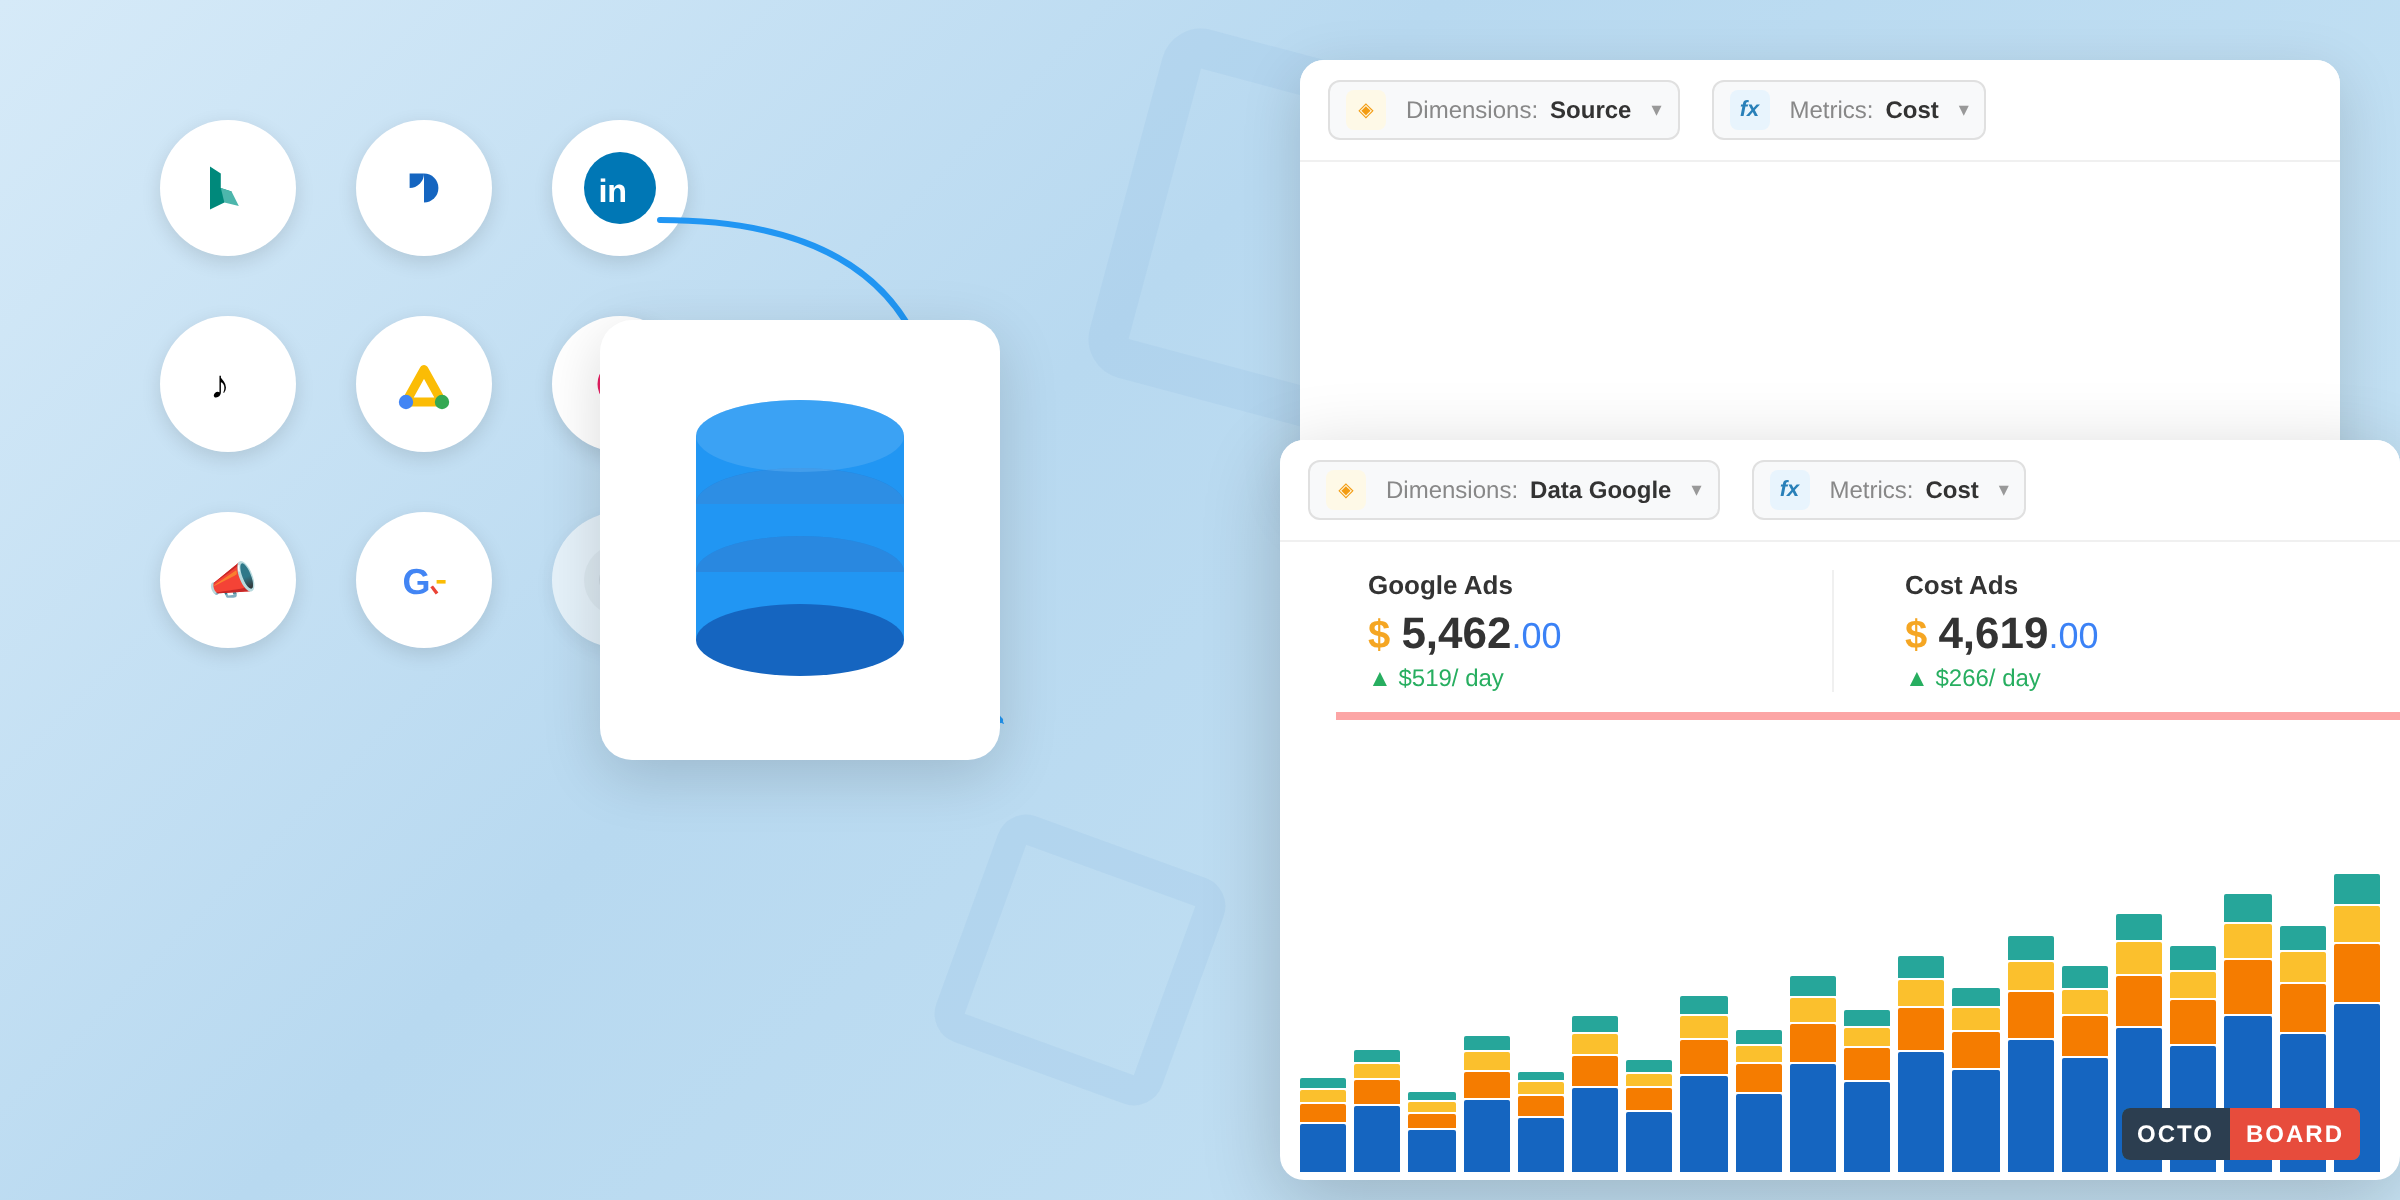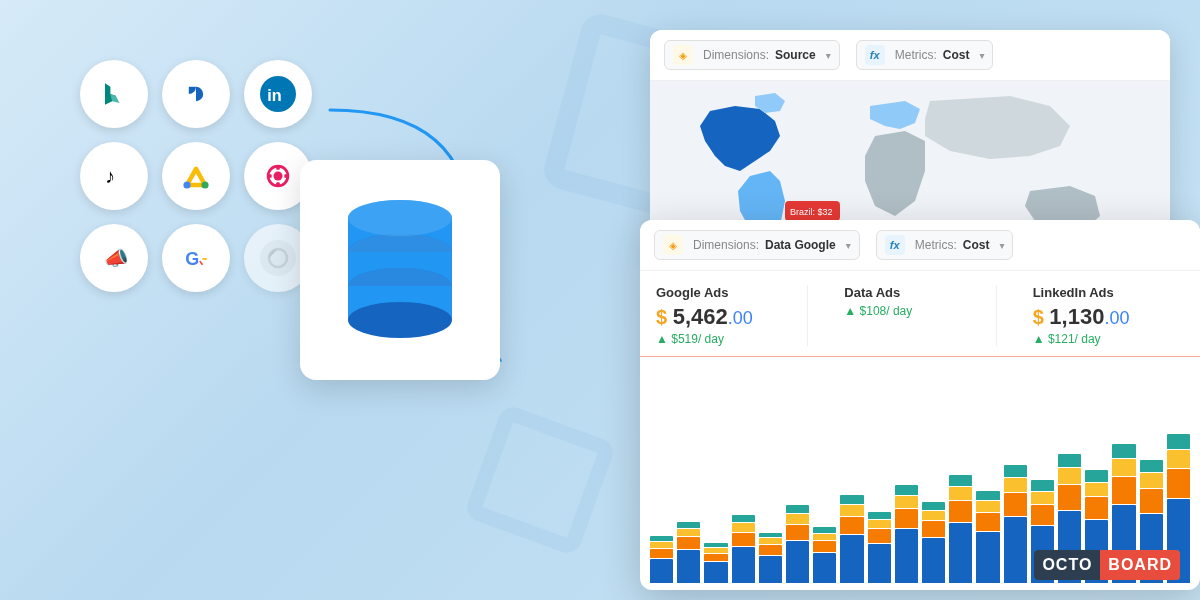--- a/index.html
+++ b/index.html
@@ -40,21 +40,21 @@
     }
 
     
     .icons-grid {
       position: absolute;
       top: 60px;
       left: 80px;
       display: grid;
       grid-template-columns: repeat(3, 70px);
       grid-template-rows: repeat(3, 70px);
-      gap: 12px;
+      gap: 28px;
     }
     .icon-circle {
       width: 68px;
       height: 68px;
       border-radius: 50%;
       background: white;
       display: flex;
       align-items: center;
       justify-content: center;
       box-shadow: 0 3px 10px rgba(0,0,0,0.12);
@@ -156,21 +156,22 @@
       background: #f5f8fc;
       position: relative;
       overflow: hidden;
     }
 
     
     .metrics-row {
       display: flex;
       gap: 16px;
       padding: 14px 16px 10px;
-      border-bottom: 1px solid #fca5a5;
+      border-bottom: 4px solid #fca5a5;
+      margin-left: 28px;
     }
     .metric-card {
       flex: 1;
       padding-right: 20px;
     }
     .metric-card:not(:last-child) {
       border-right: 1px solid #f0f0f0;
       margin-right: 20px;
     }
     .metric-source {
@@ -226,21 +227,21 @@
     
     .brand-badge {
       position: absolute;
       bottom: 20px;
       right: 20px;
       display: flex;
       align-items: flex-start;
       background: #0ea5e9;
       border-radius: 4px;
       overflow: hidden;
-      font-size: 16px;
+      font-size: 12px;
       font-weight: 700;
       letter-spacing: 1px;
       z-index: 10;
     }
     .brand-octo {
       background: #2c3e50;
       color: white;
       padding: 6px 8px;
     }
     .brand-board {
@@ -412,43 +413,20 @@
       <span class="value">Source</span>
       <span class="chevron">▾</span>
     </div>
     <div class="dash-control">
       <span class="fx-icon">fx</span>
       <span class="label">Metrics:</span>
       <span class="value">Cost</span>
       <span class="chevron">▾</span>
     </div>
   </div>
-  <div class="world-map-area">
-    <svg viewBox="0 0 520 176" width="100%" height="100%">
-
-      <rect width="520" height="176" fill="#f0f4f8"></rect>
-
-      <path d="M 60 30 L 85 25 L 110 28 L 125 40 L 130 55 L 120 70 L 105 80 L 90 90 L 75 85 L 65 75 L 55 60 L 50 45 Z" fill="#1565c0"></path>
-
-      <path d="M 105 15 L 125 12 L 135 20 L 130 30 L 115 32 L 105 25 Z" fill="#90caf9"></path>
-
-      <path d="M 100 95 L 120 90 L 130 100 L 135 120 L 130 145 L 115 155 L 100 148 L 90 130 L 88 110 Z" fill="#64b5f6"></path>
-
-      <path d="M 220 25 L 255 20 L 270 28 L 265 42 L 250 48 L 235 45 L 220 38 Z" fill="#90caf9"></path>
-
-      <path d="M 225 55 L 255 50 L 275 60 L 275 90 L 265 120 L 245 135 L 225 125 L 215 100 L 215 75 Z" fill="#b0bec5"></path>
-
-      <path d="M 280 20 L 360 15 L 400 25 L 420 45 L 410 65 L 380 75 L 340 78 L 300 70 L 275 55 L 275 38 Z" fill="#cfd8dc"></path>
-
-      <path d="M 380 110 L 420 105 L 445 115 L 450 135 L 435 148 L 410 150 L 385 140 L 375 125 Z" fill="#b0bec5"></path>
-
-      <rect x="135" y="120" width="55" height="20" rx="4" fill="#e53935"></rect>
-      <text x="140" y="134" font-size="9" fill="white" font-family="Arial">Brazil: $32</text>
-    </svg>
-  </div>
 </div>
 
 <div class="dashboard-bottom">
   <div class="dash-header">
     <div class="dash-control">
       <span class="dim-icon">◈</span>
       <span class="label">Dimensions:</span>
       <span class="value">Data Google</span>
       <span class="chevron">▾</span>
     </div>
@@ -462,29 +440,25 @@
 
   <div class="metrics-row">
     <div class="metric-card">
       <div class="metric-source">Google Ads</div>
       <div class="metric-value">
         <span class="dollar">$ </span>5,462<span class="cents">.00</span>
       </div>
       <div class="metric-delta">$519/ day</div>
     </div>
     <div class="metric-card">
-      <div class="metric-source">Data Ads</div>
-      <div class="metric-delta">$108/ day</div>
-    </div>
-    <div class="metric-card">
-      <div class="metric-source">LinkedIn Ads</div>
+      <div class="metric-source">Cost Ads</div>
       <div class="metric-value">
-        <span class="dollar">$ </span>1,130<span class="cents">.00</span>
-      </div>
-      <div class="metric-delta">$121/ day</div>
+        <span class="dollar">$ </span>4,619<span class="cents">.00</span>
+      </div>
+      <div class="metric-delta">$266/ day</div>
     </div>
   </div>
 
   <div class="bar-chart-area" id="bar-chart-container">
   <div class="bar-group">
         <div class="bar-segment" style="height: 4.8px; background: rgb(38, 166, 154); min-height: 3px;"></div>
         <div class="bar-segment" style="height: 6px; background: rgb(251, 192, 45); min-height: 3px;"></div>
         <div class="bar-segment" style="height: 9px; background: rgb(245, 124, 0); min-height: 3px;"></div>
         <div class="bar-segment" style="height: 24px; background: rgb(21, 101, 192); min-height: 3px;"></div>
       </div>

